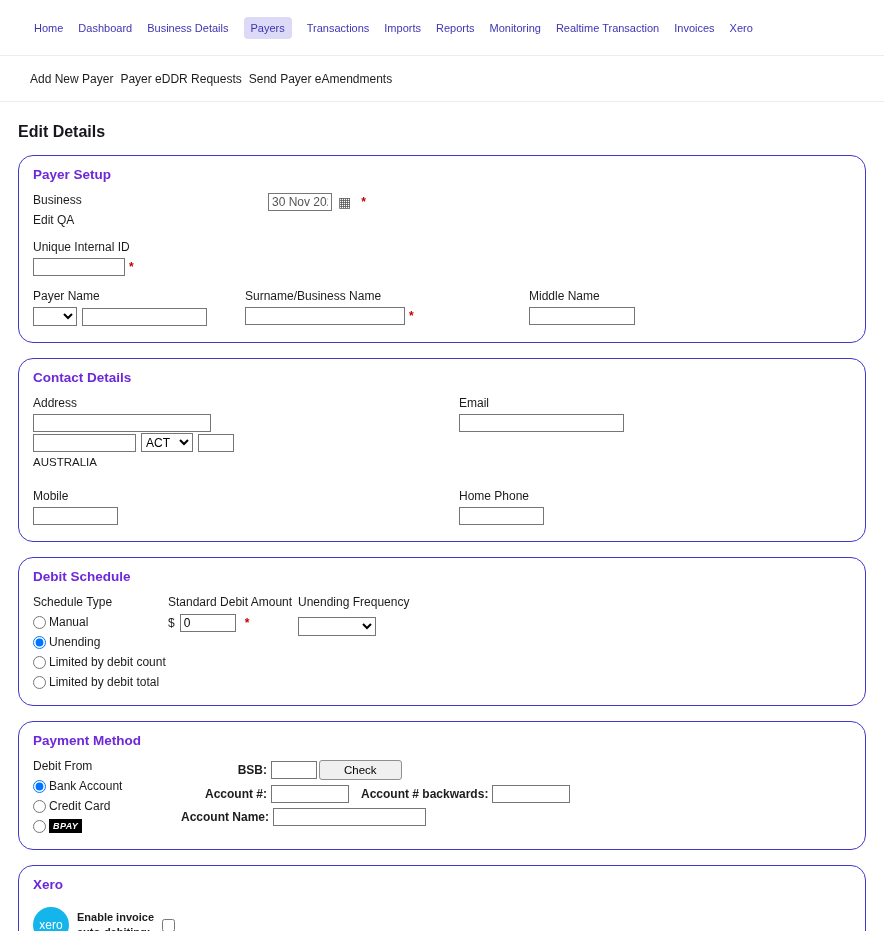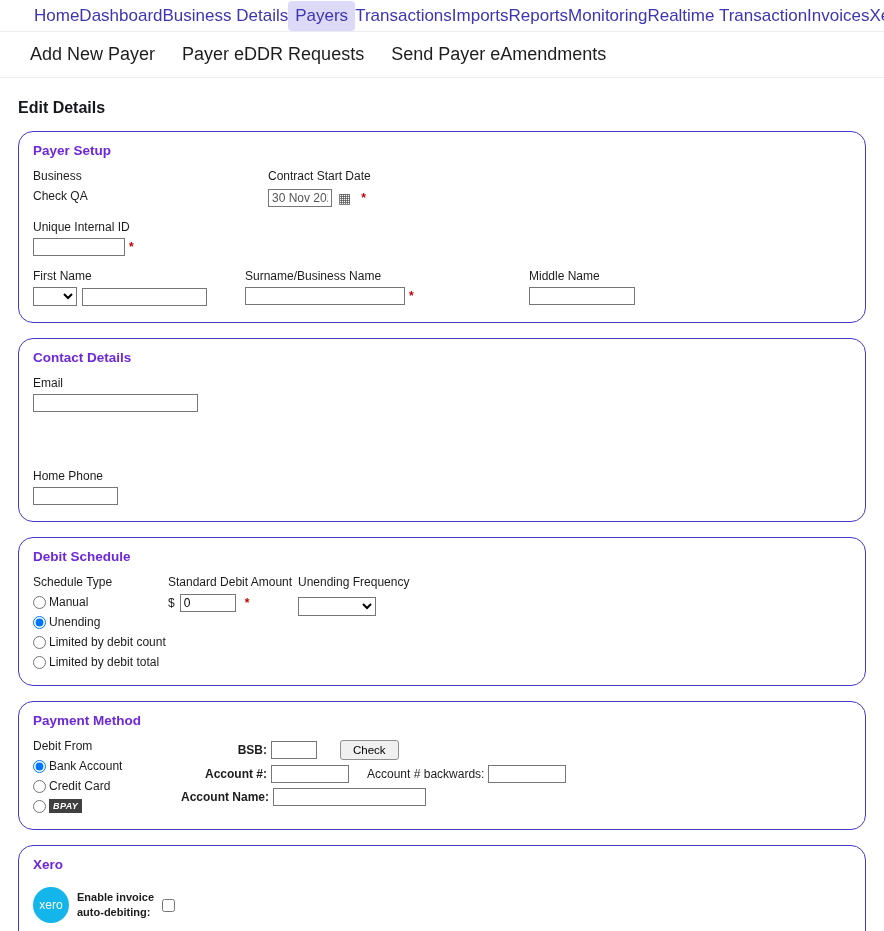--- a/index.html
+++ b/index.html
@@ -5,34 +5,34 @@
   * { box-sizing: border-box; }
   html,body { margin:0; padding:0; background:#fff; }
   body {
     width:884px; height:931px;
     font-family:"Liberation Sans", sans-serif;
     color:#1c1c1c; font-size:12px; overflow:hidden;
   }
 
   
   .topnav {
-    display:flex; align-items:center; height:32px;
-    padding-left:34px; 
+    display:flex; align-items:center; height:56px;
+    padding-left:34px; gap:15px;
     border-bottom:1px solid #ebebf1;
-    font-size:17px; white-space:nowrap;
+    font-size:11px; white-space:nowrap;
   }
   .topnav .nav-item { color:#3d35b1; cursor:pointer; padding:5px 0; }
   .topnav .nav-item.active { background:#dcdaf6; padding:5px 7px; border-radius:4px; }
 
   
   .subnav {
     display:flex; align-items:center; height:46px;
-    padding-left:30px; gap:27px;
+    padding-left:30px; gap:7px;
     border-bottom:1px solid #ebebf1;
-    font-size:18px; color:#1d1d1d; white-space:nowrap;
+    font-size:12px; color:#1d1d1d; white-space:nowrap;
   }
   .subnav .subnav-item { cursor:pointer; }
 
   main { padding:0 18px; }
   h1 { font-size:16px; font-weight:700; color:#16161d; margin:21px 0 14px; }
 
   
   .section {
     border:1px solid #4338ca; border-radius:15px;
     padding:11px 14px 16px; margin-bottom:15px;
@@ -91,28 +91,28 @@
   .freq-select { width:78px; margin-top:4px; }
 
   
   .pm-grid { display:flex; }
   .pm-col1 { width:148px; }
   .pm-form { flex:1; padding-top:1px; }
   .pm-row { display:flex; align-items:center; margin-bottom:5px; font-size:12px; }
   .pm-label { min-width:86px; text-align:right; font-weight:700; margin-right:4px; white-space:nowrap; }
   .bsb-input { width:46px; }
   .check-btn {
-    margin-left:23px; background:#f0f0f0; border:1px solid #8f8f8f; border-radius:3px;
-    font-size:11.5px; padding:1px 12px 2px; font-family:inherit; cursor:pointer; height:20px;
+    margin-left:2px; background:#f0f0f0; border:1px solid #8f8f8f; border-radius:3px;
+    font-size:11.5px; padding:1px 24px 2px; font-family:inherit; cursor:pointer; height:20px;
   }
   .acct-input { width:78px; }
-  .backwards-label { font-weight:400; margin:0 4px 0 18px; white-space:nowrap; }
+  .backwards-label { font-weight:700; margin:0 4px 0 12px; white-space:nowrap; }
   .acctname-input { width:153px; }
   .bpay {
-    display:inline-block; background:#404040; color:#fff;
+    display:inline-block; background:#000000; color:#fff;
     font-weight:700; font-style:italic; font-size:9px;
     padding:2px 4px; letter-spacing:.4px;text-align:right;
   }
 
   
   .xero-row { display:flex; align-items:center; gap:8px; padding:4px 0 14px; }
   .xero-logo {
     width:36px; height:36px; border-radius:50%; background:#13b5ea; color:#fff;
     display:flex; align-items:center; justify-content:center; font-size:12px; flex:0 0 36px;
   }
@@ -144,43 +144,42 @@
 
 <main>
   <h1>Edit Details</h1>
 
   <section class="section">
     <div class="section-title">Payer Setup</div>
 
     <div class="ps-row1">
       <div>
         <span class="field-label">Business</span>
-        <span class="static-value">Check QA</span>
-      </div>
-      <div>
-        <span class="field-label">Contract Start Date</span>
+        <span class="static-value">Edit QA</span>
+      </div>
+      <div>
         <span class="date-wrap">
           <input type="text" class="date-input" readonly="" value="30 Nov 2023" style="">
           <span class="cal-icon">▦</span>
           <span class="req">*</span>
         </span>
       </div>
     </div>
 
     <div class="ps-uid">
       <span class="field-label">Unique Internal ID</span>
       <span class="inline">
         <input type="text" class="uid-input" value="" style="">
         <span class="req">*</span>
       </span>
     </div>
 
     <div class="ps-row3">
       <div>
-        <span class="field-label">First Name</span>
+        <span class="field-label">Payer Name</span>
         <span class="inline">
           <select class="name-select">
             <option></option>
           </select>
           <input type="text" class="fn-input" value="" style="">
         </span>
       </div>
       <div>
         <span class="field-label">Surname/Business Name</span>
         <span class="inline">
@@ -191,20 +190,36 @@
       <div>
         <span class="field-label">Middle Name</span>
         <input type="text" class="mn-input" value="" style="">
       </div>
     </div>
   </section>
 
   <section class="section">
     <div class="section-title">Contact Details</div>
     <div class="cd-grid">
+      <div>
+        <span class="field-label">Address</span>
+        <input type="text" class="street-input" value="" style="">
+        <div class="addr-row2">
+          <input type="text" class="suburb-input" value="" style="">
+          <select class="state-select">
+            <option>ACT</option>
+          </select>
+          <input type="text" class="postcode-input" value="" style="">
+        </div>
+        <div class="country">AUSTRALIA</div>
+        <div class="mobile-block">
+          <span class="field-label">Mobile</span>
+          <input type="text" class="mobile-input" value="" style="">
+        </div>
+      </div>
       <div>
         <div>
           <span class="field-label">Email</span>
           <input type="text" class="email-input" value="" style="">
         </div>
         <div class="homephone-block">
           <span class="field-label">Home Phone</span>
           <input type="text" class="homephone-input" value="" style="">
         </div>
       </div>

